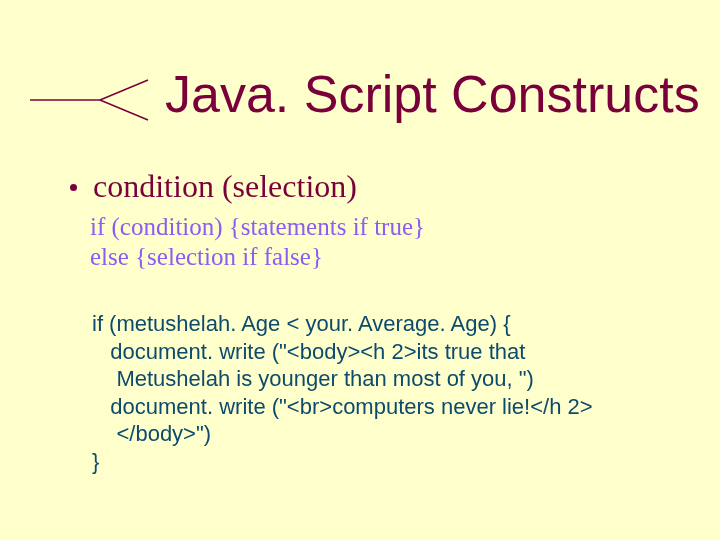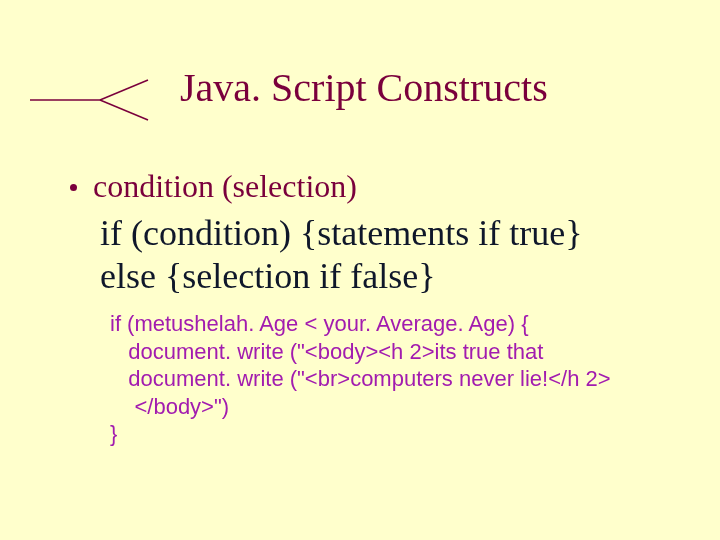--- a/index.html
+++ b/index.html
@@ -15,24 +15,24 @@
     position: absolute;
     top: 78px;
     left: 30px;
     width: 120px;
     height: 40px;
   }
   .decoration svg { display: block; }
   .title {
     position: absolute;
     top: 64px;
-    left: 180px;
-    font-size: 40px;
+    left: 165px;
+    font-size: 52px;
     color: #7a003c;
-    font-family: Liberation Serif, serif;
+    font-family: Liberation Sans, sans-serif;
   }
   .bullet-row {
     position: absolute;
     top: 168px;
     left: 70px;
     display: flex;
     align-items: flex-start;
   }
   .bullet-dot {
     width: 7px;
@@ -45,32 +45,32 @@
   }
   .bullet-text {
     font-size: 32px;
     color: #7a003c;
     font-family: "Times New Roman", Times, serif;
     text-align: right;
   }
   .syntax-block {
     position: absolute;
     top: 212px;
-    left: 100px;
-    font-size: 36px;
-    color: #0f172a;
+    left: 90px;
+    font-size: 25px;
+    color: #8b5cf6;
     font-family: "Times New Roman", Times, serif;
     line-height: 1.2;
   }
   .code-block {
     position: absolute;
     top: 310px;
-    left: 110px;
+    left: 92px;
     font-size: 22px;
-    color: #a21caf;
+    color: #0c4a6e;
     font-family: Arial, Helvetica, sans-serif;
     line-height: 1.25;
   }
   .code-line { white-space: pre; }
 </style>
 </head>
 <body>
 
 <div class="decoration">
   <svg width="120" height="44" viewBox="0 0 120 44">
@@ -88,16 +88,17 @@
 </div>
 
 <div class="syntax-block">
   <div>if (condition) {statements if true}</div>
   <div>else {selection if false}</div>
 </div>
 
 <div class="code-block">
   <div class="code-line">if (metushelah. Age &lt; your. Average. Age) {</div>
   <div class="code-line">   document. write ("&lt;body&gt;&lt;h 2&gt;its true that</div>
+  <div class="code-line">    Metushelah is younger than most of you, ")</div>
   <div class="code-line">   document. write ("&lt;br&gt;computers never lie!&lt;/h 2&gt;</div>
   <div class="code-line">    &lt;/body&gt;")</div>
   <div class="code-line">}</div>
 </div>
 
 </body></html>

